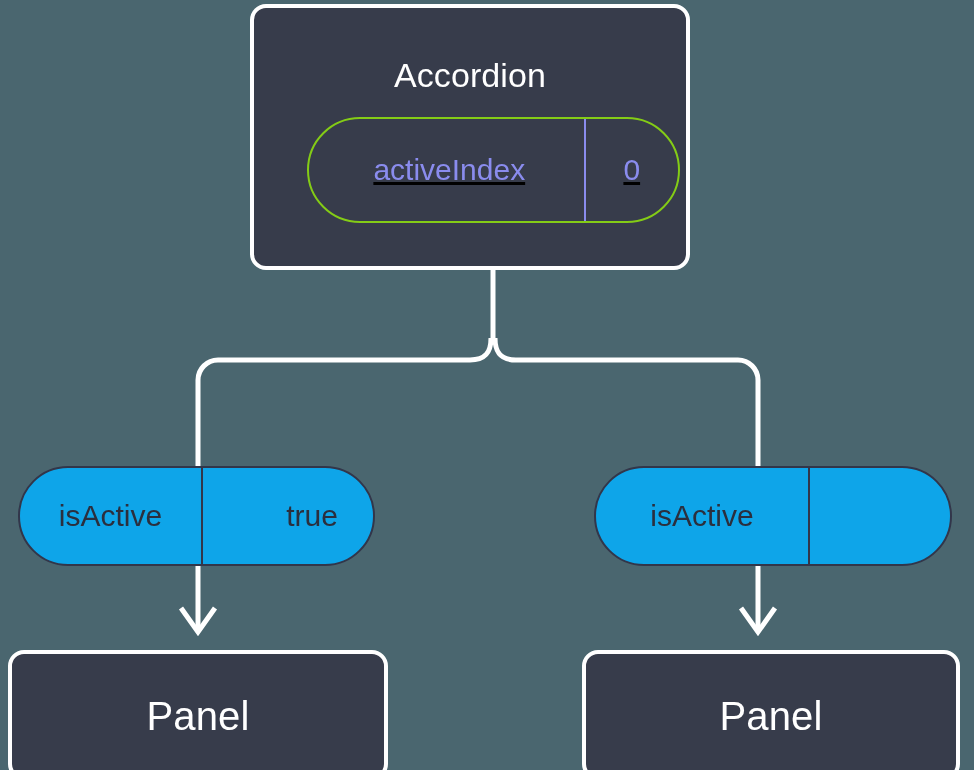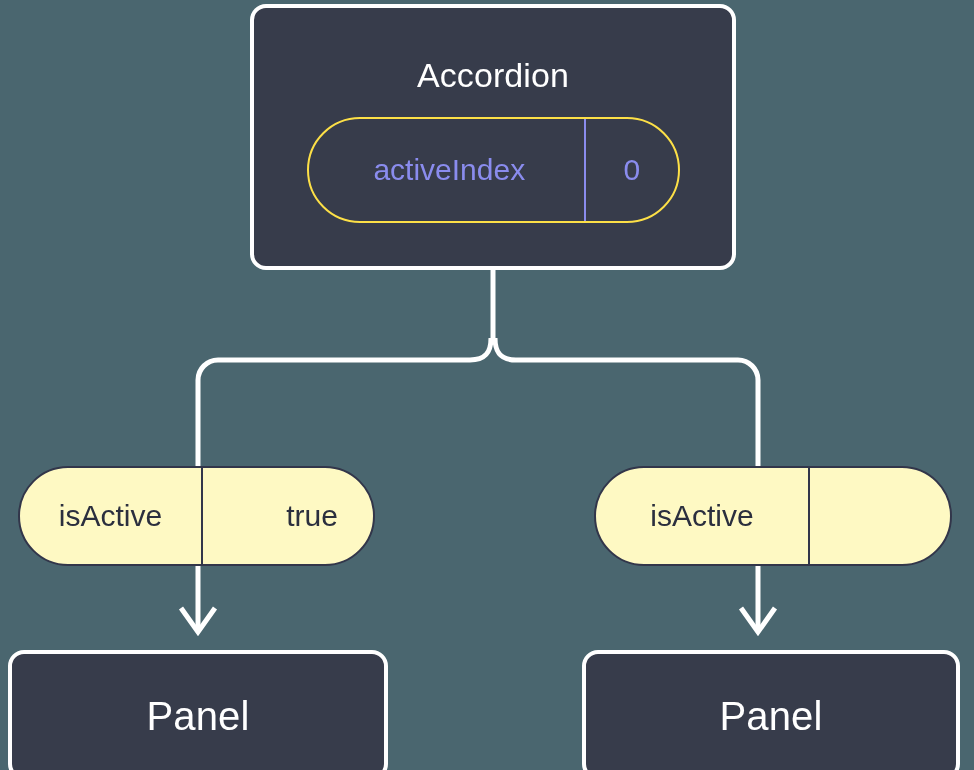--- a/index.html
+++ b/index.html
@@ -35,21 +35,21 @@
   .node-box {
     position: absolute;
     box-sizing: border-box;
     background: #373c4b;
     border: 4px solid #ffffff;
     border-radius: 16px;
   }
   #accordion-node {
     left: 250px;
     top: 4px;
-    width: 486px;
+    width: 440px;
     height: 266px;
   }
   .node-title {
     position: absolute;
     left: 0;
     right: 0;
     text-align: center;
     color: #ffffff;
     font-size: 34px;
     font-weight: 400;
@@ -73,22 +73,23 @@
     align-items: center;
     justify-content: center;
     box-sizing: border-box;
     font-size: 30px;
     line-height: 1;
     white-space: nowrap;
   }
 
   
   .pill.outline {
-    border: 2px solid #fde047;
+    border: 2px solid #84cc16;
     background: transparent;
+    text-decoration: underline;
   }
   .pill.outline .pill-key {
     color: #8a8cee;
     border-right: 2px solid #8a8cee;
   }
   .pill.outline .pill-val {
     color: #8a8cee;
   }
 
   #accordion-state-pill {
@@ -96,21 +97,21 @@
     top: 117px;
     width: 373px;
     height: 106px;
   }
   #accordion-state-pill .pill-key { width: 278px; padding-left: 6px; }
   #accordion-state-pill .pill-val { width: 93px; }
 
   
   .pill.filled {
     border: 2px solid #32364a;
-    background: #fef9c3;
+    background: #0ea5e9;
     gap: 24px;
   }
   .pill.filled .pill-key {
     color: #2b2f3e;
     border-right: 2px solid #32364a;
   }
   .pill.filled .pill-val {
     color: #2b2f3e;
     margin-left: 24px;
   }

